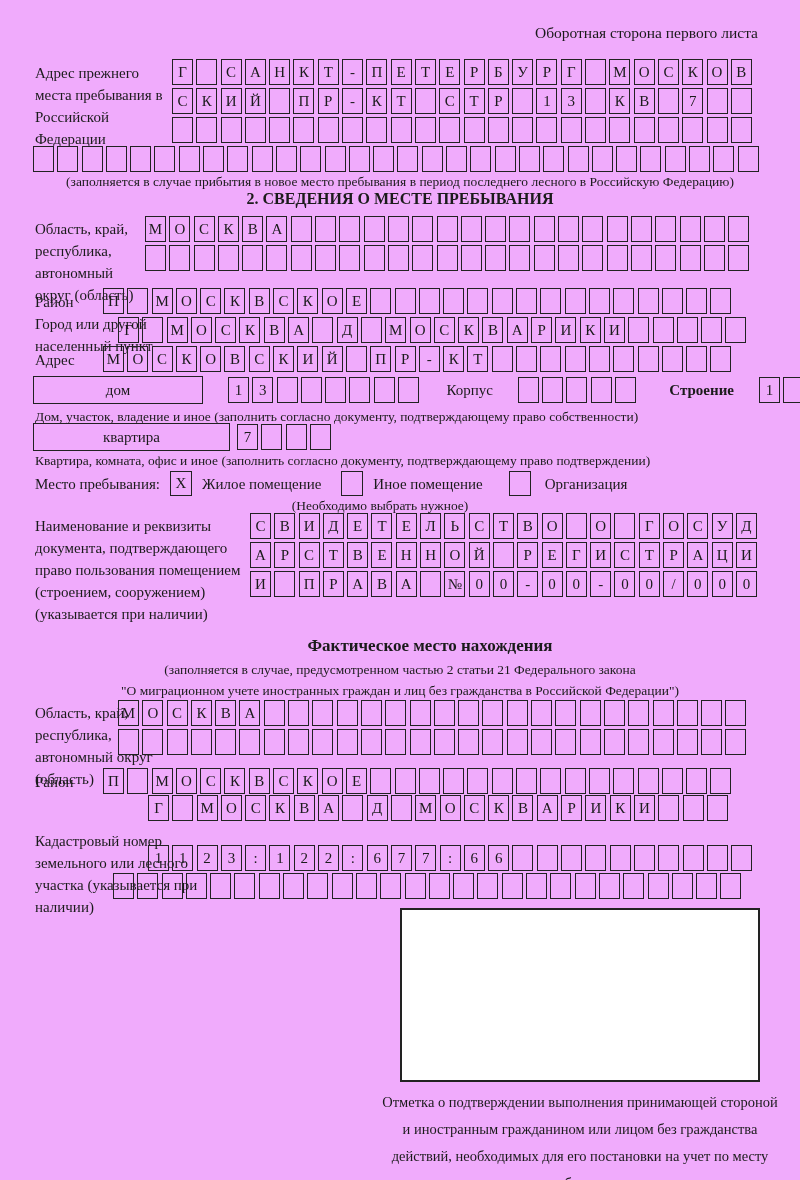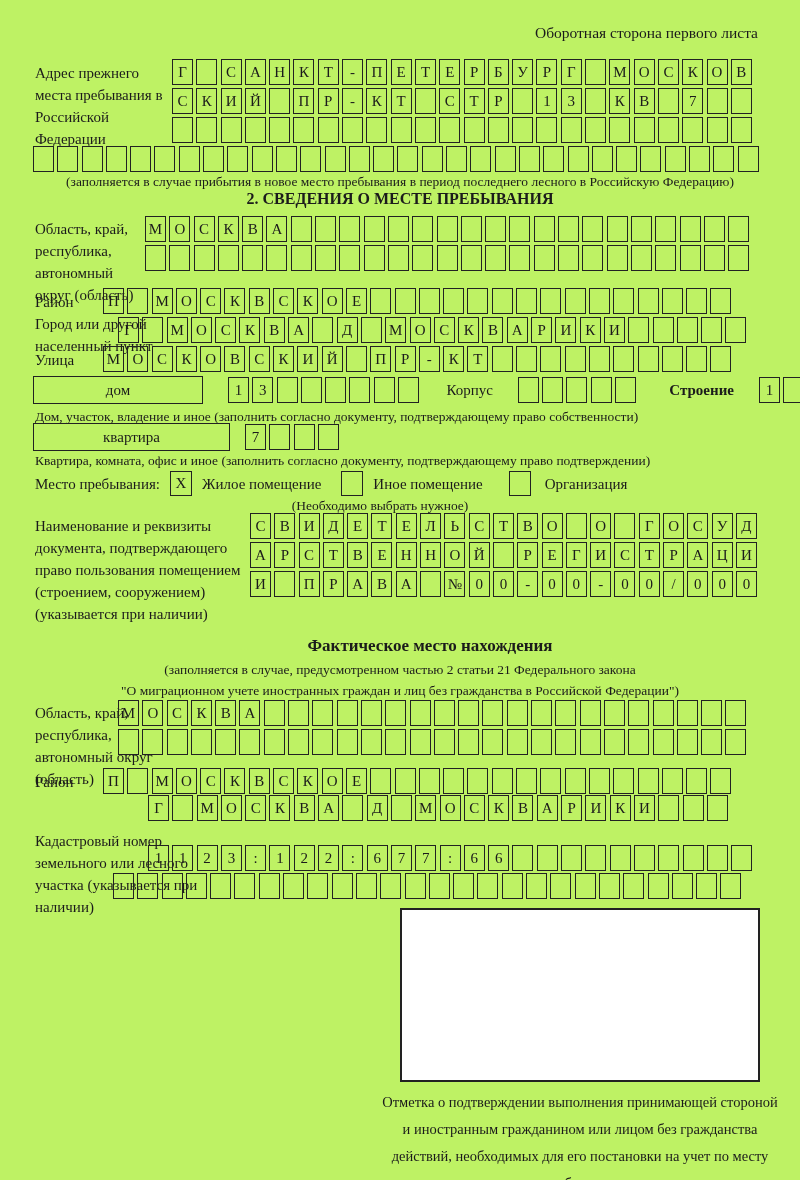--- a/index.html
+++ b/index.html
@@ -2,21 +2,21 @@
 <html><head>
 <meta charset="utf-8">
 <style>
   * { margin:0; padding:0; box-sizing:border-box; }
   html,body { background:#ffffff; }
   body {
     width:800px; height:1180px;
     font-family:"Liberation Serif", serif;
     color:#1b1b1b;
   }
-  .page { position:relative; width:800px; height:1180px; overflow:hidden; background:#bef264; }
+  .page { position:relative; width:800px; height:1180px; overflow:hidden; background:#f0abfc; }
   .abs { position:absolute; }
   .lbl { font-size:15px; line-height:22px; }
   .cap { font-size:13.5px; line-height:18px; }
   .bold { font-weight:bold; }
   .center { left:0; width:800px; text-align:center; }
   .grid-row { display:flex; margin-bottom:3px; }
   .cell {
     width:21px; height:26px; flex:none;
     border:1.6px solid #222;
     margin-right:3.3px;
@@ -272,21 +272,21 @@
       <span class="cell">И</span>
       <span class="cell">К</span>
       <span class="cell">И</span>
       <span class="cell"></span>
       <span class="cell"></span>
       <span class="cell"></span>
       <span class="cell"></span>
       <span class="cell"></span>
     </div>
 
-  <div class="abs lbl" style="left:35px; top:349px;">Улица</div>
+  <div class="abs lbl" style="left:35px; top:349px;">Адрес</div>
   <div class="abs grid-row" style="left:103px; top:346px;">
       <span class="cell">М</span>
       <span class="cell">О</span>
       <span class="cell">С</span>
       <span class="cell">К</span>
       <span class="cell">О</span>
       <span class="cell">В</span>
       <span class="cell">С</span>
       <span class="cell">К</span>
       <span class="cell">И</span>
@@ -332,21 +332,21 @@
     <div class="lbl" style="margin-left:10px;font-weight:bold;">Строение</div>
     <div class="grid-row" style="margin:0 0 0 5px;">
         <span class="cell">1</span>
         <span class="cell"></span>
         <span class="cell"></span>
         <span class="cell"></span>
       </div>
   </div>
   <div class="abs cap" style="left:35px; top:408px;">Дом, участок, владение и иное (заполнить согласно документу, подтверждающему право собственности)</div>
 
-  <div class="abs inline-row" style="left:33px; top:423px;gap:8px;">
+  <div class="abs inline-row" style="left:33px; top:423px;">
     <div class="wbox" style="width:197px;">квартира</div>
     <div class="grid-row" style="margin:0 0 0 7px;">
         <span class="cell">7</span>
         <span class="cell"></span>
         <span class="cell"></span>
         <span class="cell"></span>
       </div>
   </div>
   <div class="abs cap" style="left:35px; top:452px;">Квартира, комната, офис и иное (заполнить согласно документу, подтверждающему право подтверждении)</div>
 

